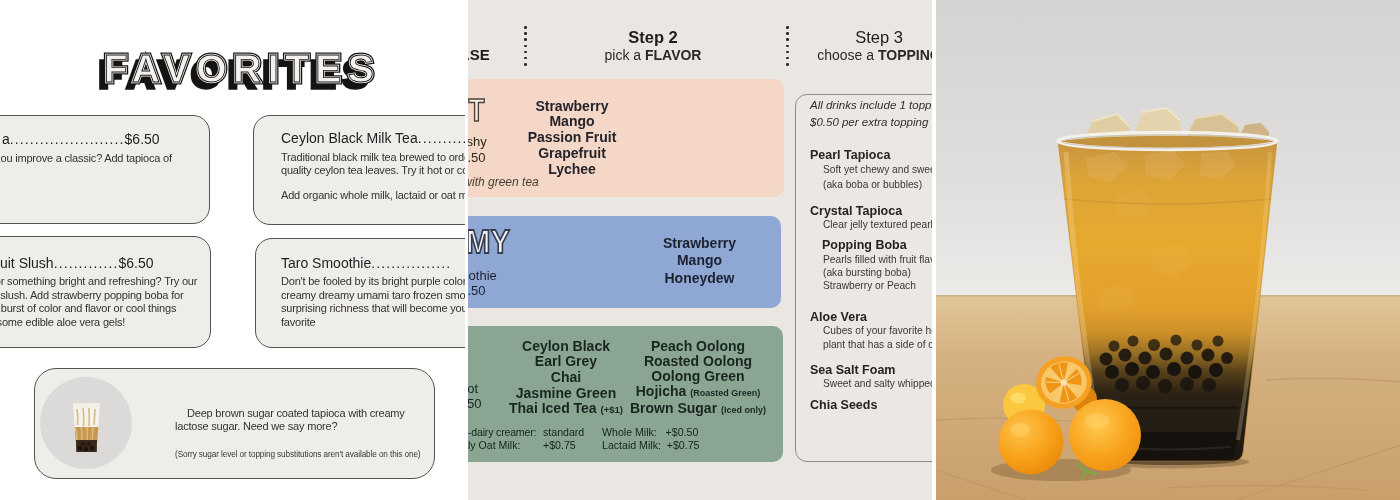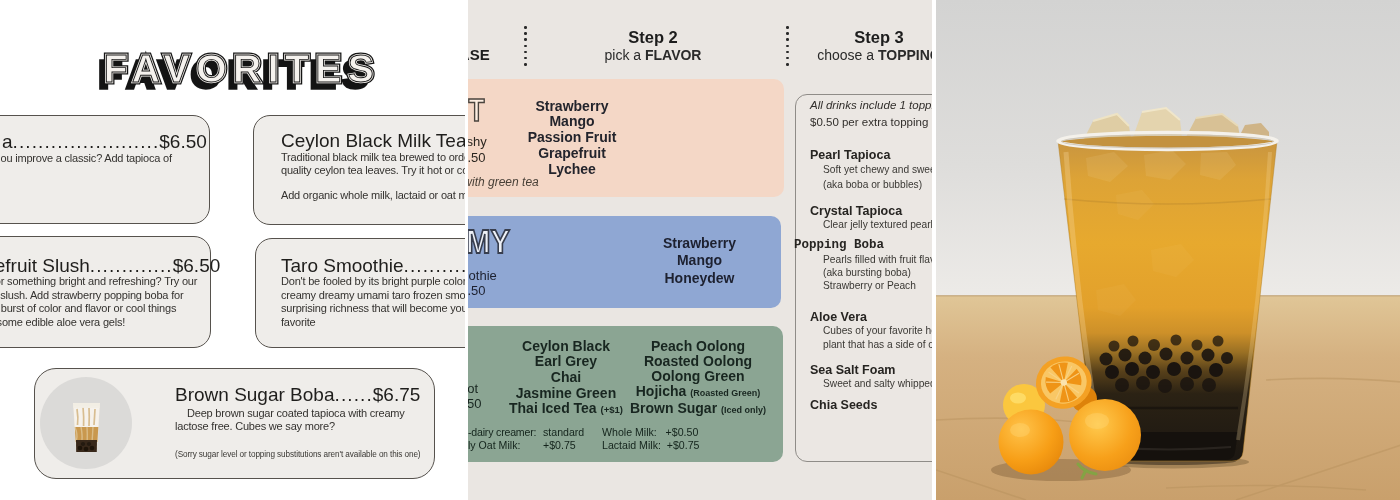--- a/index.html
+++ b/index.html
@@ -1,21 +1,21 @@
 <!DOCTYPE html>
 <html><head>
 <meta charset="utf-8">
 <style>
   html,body{margin:0;padding:0;}
   #page{position:relative;width:1400px;height:500px;overflow:hidden;
         font-family:"Liberation Sans",sans-serif;background:#e9e5e0;}
   .abs{position:absolute;white-space:nowrap;}
   
   .mbox{position:absolute;background:#efedea;border:1.5px solid #56524d;border-radius:17px;}
-  .ttl{font-size:19px;color:#1f1e1c;}
+  .ttl{font-size:14px;color:#1f1e1c;}
   .bdy{font-size:11px;color:#34322f;letter-spacing:-.2px;}
   
   .flav{font-size:14px;font-weight:bold;text-align:center;line-height:15.9px;}
   .dotcol{position:absolute;width:3px;}
   .dotcol span{display:block;width:2.5px;height:2.5px;border-radius:50%;background:#2a2a2a;margin:0 0 3.7px 0;}
   .topttl{font-size:12.5px;font-weight:bold;color:#262421;}
   .topdesc{font-size:10.2px;color:#3a3834;}
   .frag{font-size:13px;color:#2b2620;}
 </style>
 </head>
@@ -86,25 +86,24 @@
         <path d="M36,63 L57,63 L56.8,75 L36.2,75 Z" fill="#38281a"></path>
         <circle cx="40" cy="71" r="2.3" fill="#1e1409"></circle>
           <circle cx="46" cy="72" r="2.3" fill="#1e1409"></circle>
           <circle cx="52" cy="71" r="2.3" fill="#1e1409"></circle>
           <circle cx="43" cy="67" r="2.1" fill="#241a10"></circle>
           <circle cx="49" cy="67" r="2.1" fill="#241a10"></circle>
         <path d="M33,26 L60,26 L59.7,31 L33.3,31 Z" fill="#f3eee6" opacity=".9"></path>
       </g>
     </svg>
 
-    <div class="abs ttl" style="left:175px;top:384px;">Brown Sugar Boba<span style="letter-spacing:1.1px;">......</span>$6.75</div>
 
     <div class="abs bdy" style="left:175px;top:406.5px;padding-left:12px;">Deep brown sugar coated tapioca with creamy</div>
 
-    <div class="abs bdy" style="left:175px;top:420px;">lactose free. Cubes we say more?</div>
+    <div class="abs bdy" style="left:175px;top:420px;">lactose sugar. Need we say more?</div>
 
     <div class="abs" style="left:175px;top:450px;font-size:8.2px;color:#3a3834;letter-spacing:-.1px;">(Sorry sugar level or topping substitutions aren't available on this one)</div>
   </div>
 
   <div class="abs" style="left:465px;top:0;width:3px;height:500px;background:#ffffff;"></div>
 
   <div class="abs" id="midpanel" style="left:468px;top:0;width:464px;height:500px;background:#eae6e2;overflow:hidden;">
 
     <div class="abs" style="left:-20px;top:46px;font-size:15px;font-weight:bold;color:#1d1d1d;">BASE</div>
 
@@ -125,21 +124,21 @@
     <div class="dotcol" style="left:318px;top:26px;">
         <span></span>
         <span></span>
         <span></span>
         <span></span>
         <span></span>
         <span></span>
         <span></span>
       </div>
 
-    <div class="abs" style="left:341px;top:28px;width:140px;text-align:center;font-size:16.5px;font-weight:bold;color:#1d1d1d;">Step 3</div>
+    <div class="abs" style="left:341px;top:28px;width:140px;text-align:center;font-size:16.5px;font-weight:normal;color:#1d1d1d;">Step 3</div>
 
     <div class="abs" style="left:341px;top:47px;width:140px;text-align:center;font-size:14px;color:#2a2a2a;">choose a <b>TOPPING</b></div>
 
     <div class="abs" style="left:-10px;top:79px;width:325.5px;height:118px;background:#f4d7c6;border-radius:10px;"></div>
 
     <svg class="abs" style="left:0;top:96px;overflow:visible;" width="20" height="28" viewBox="0 0 20 28">
       <text x="0.5" y="25" font-family="Liberation Sans, sans-serif" font-size="31" font-weight="bold" textLength="16" lengthAdjust="spacingAndGlyphs" fill="#fdeee2" stroke="#4a443e" stroke-width="1.6">T</text>
     </svg>
 
     <div class="abs frag" style="left:-18px;top:134px;">slushy</div>
@@ -183,33 +182,33 @@
     <div class="abs" style="left:75px;top:439px;font-size:10.6px;color:#14241c;">+$0.75</div>
 
     <div class="abs" style="left:134px;top:426px;font-size:10.6px;color:#14241c;">Whole Milk:&nbsp;&nbsp;&nbsp;+$0.50</div>
 
     <div class="abs" style="left:134px;top:439px;font-size:10.6px;color:#14241c;">Lactaid Milk:&nbsp;&nbsp;+$0.75</div>
 
     <div class="abs" style="left:327px;top:94px;width:200px;height:366px;border:1.3px solid #8f8c88;border-radius:12px;background:#ebe7e3;"></div>
 
     <div class="abs" style="left:342px;top:99px;font-size:11.5px;font-style:italic;color:#322f2c;">All drinks include 1 topping</div>
 
-    <div class="abs" style="left:342px;top:116px;font-size:11.5px;color:#322f2c;">$0.50 per extra topping</div>
+    <div class="abs" style="left:342px;top:116px;font-size:11.5px;font-style:italic;color:#322f2c;">$0.50 per extra topping</div>
 
     <div class="abs topttl" style="left:342px;top:147.5px;">Pearl Tapioca</div>
 
     <div class="abs topdesc" style="left:355px;top:164px;">Soft yet chewy and sweet</div>
 
     <div class="abs topdesc" style="left:355px;top:178.5px;">(aka boba or bubbles)</div>
 
     <div class="abs topttl" style="left:342px;top:203.5px;">Crystal Tapioca</div>
 
     <div class="abs topdesc" style="left:355px;top:218.5px;">Clear jelly textured pearls</div>
 
-    <div class="abs topttl" style="left:326px;top:238px;font-family:Liberation Mono, monospace;">Popping Boba</div>
+    <div class="abs topttl" style="left:354px;top:238px;">Popping Boba</div>
 
     <div class="abs topdesc" style="left:355px;top:254px;">Pearls filled with fruit flavor</div>
 
     <div class="abs topdesc" style="left:355px;top:267px;">(aka bursting boba)</div>
 
     <div class="abs topdesc" style="left:355px;top:280px;">Strawberry or Peach</div>
 
     <div class="abs topttl" style="left:342px;top:310px;">Aloe Vera</div>
 
     <div class="abs topdesc" style="left:355px;top:325px;">Cubes of your favorite health</div>

